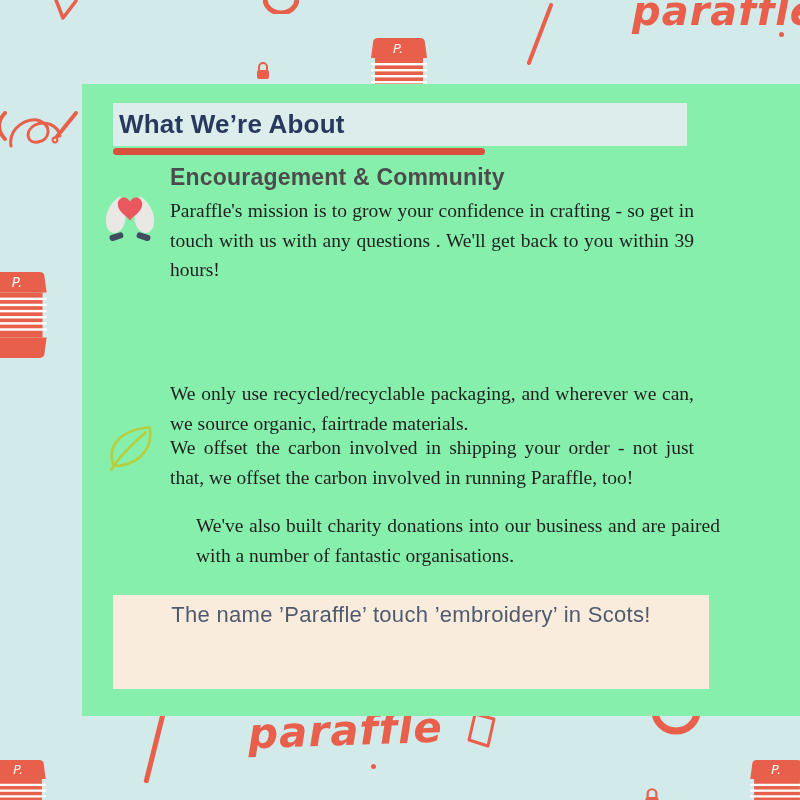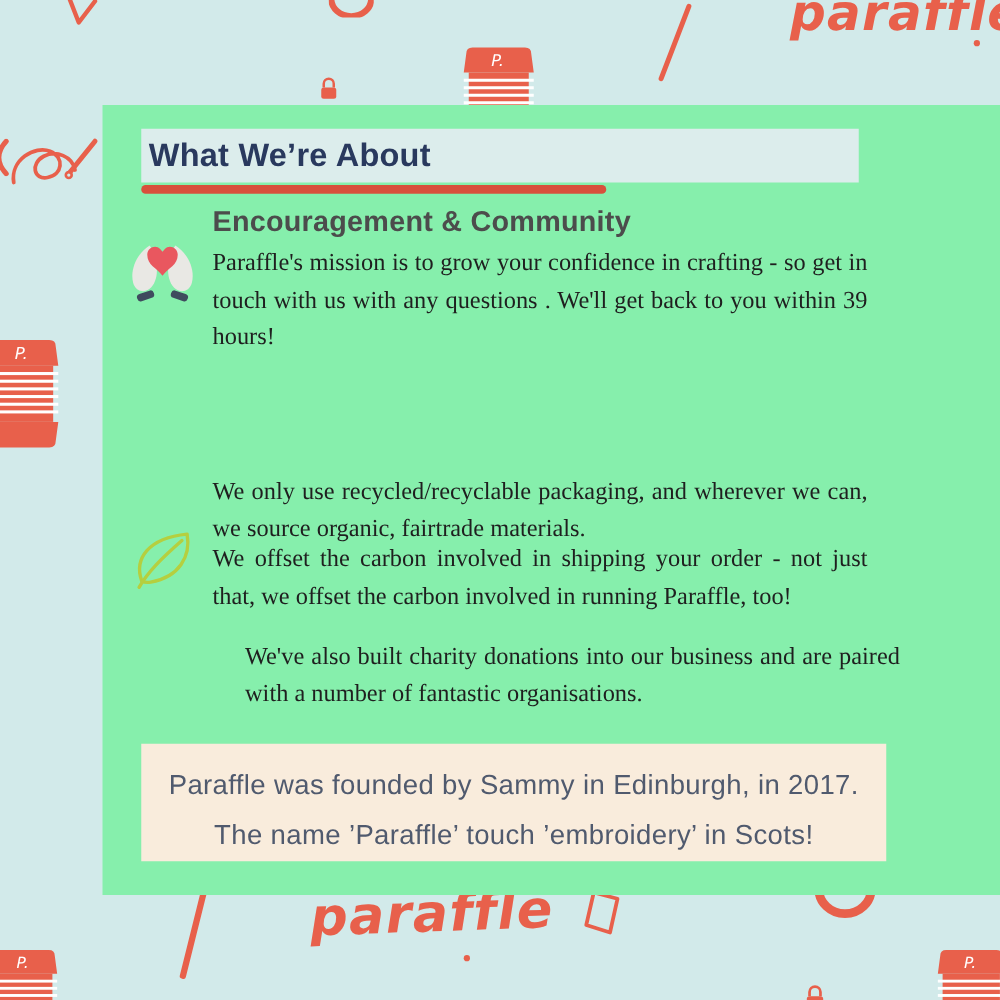--- a/index.html
+++ b/index.html
@@ -197,18 +197,17 @@
       <svg width="54" height="54" viewBox="0 0 52 52">
         <path d="M9 43 C3 26 14 10 44 7 C47 24 38 40 16 44 C13 44.5 10.5 44 9 43 Z" fill="none" stroke="#b5cf3f" stroke-width="2.6" stroke-linejoin="round"></path>
         <path d="M7 48 C14 36 24 26 40 12" fill="none" stroke="#b5cf3f" stroke-width="2.6" stroke-linecap="round"></path>
       </svg>
     </div>
 
     <p class="body-text" style="left:88px;top:333px;margin-top:16px;">We offset the carbon involved in shipping your order - not just that, we offset the carbon involved in running Paraffle, too!</p>
     <p class="body-text" style="left:88px;top:427px;margin-left:26px;">We've also built charity donations into our business and are paired with a number of fantastic organisations.</p>
 
     <div class="footer-note">
-      <div class="l1">Paraffle was founded by Sammy in Edinburgh, in 2017.</div>
       <div class="l2">The name ’Paraffle’ touch ’embroidery’ in Scots!</div>
     </div>
 
   </div>
 </div>
 
 </body></html>

